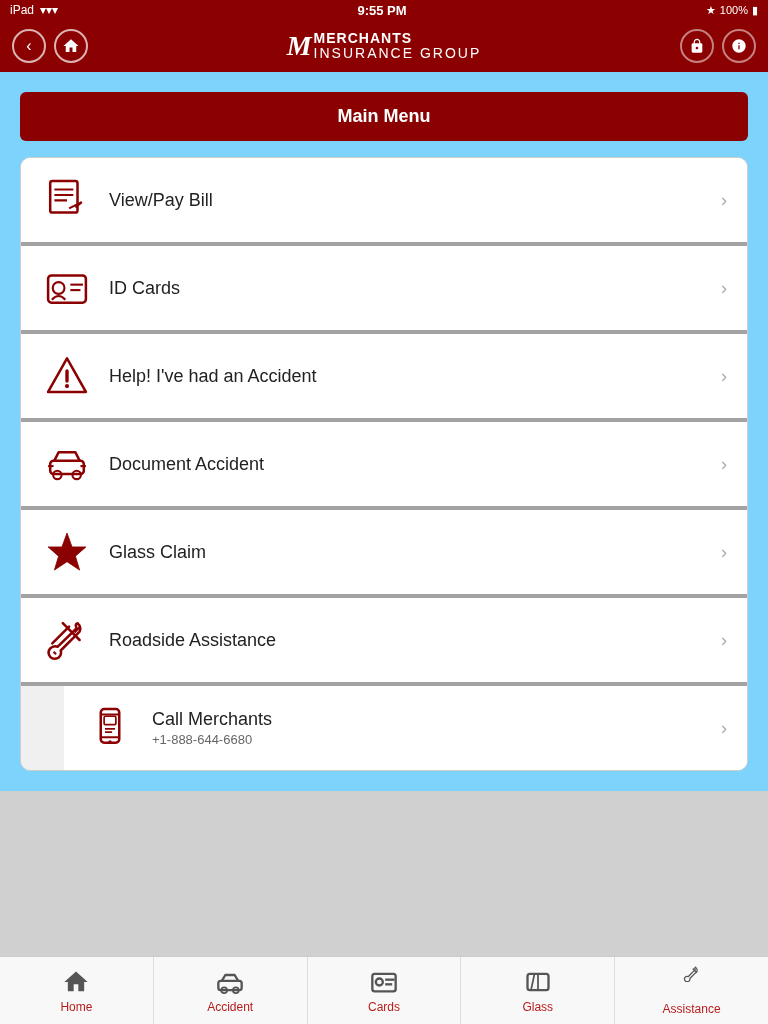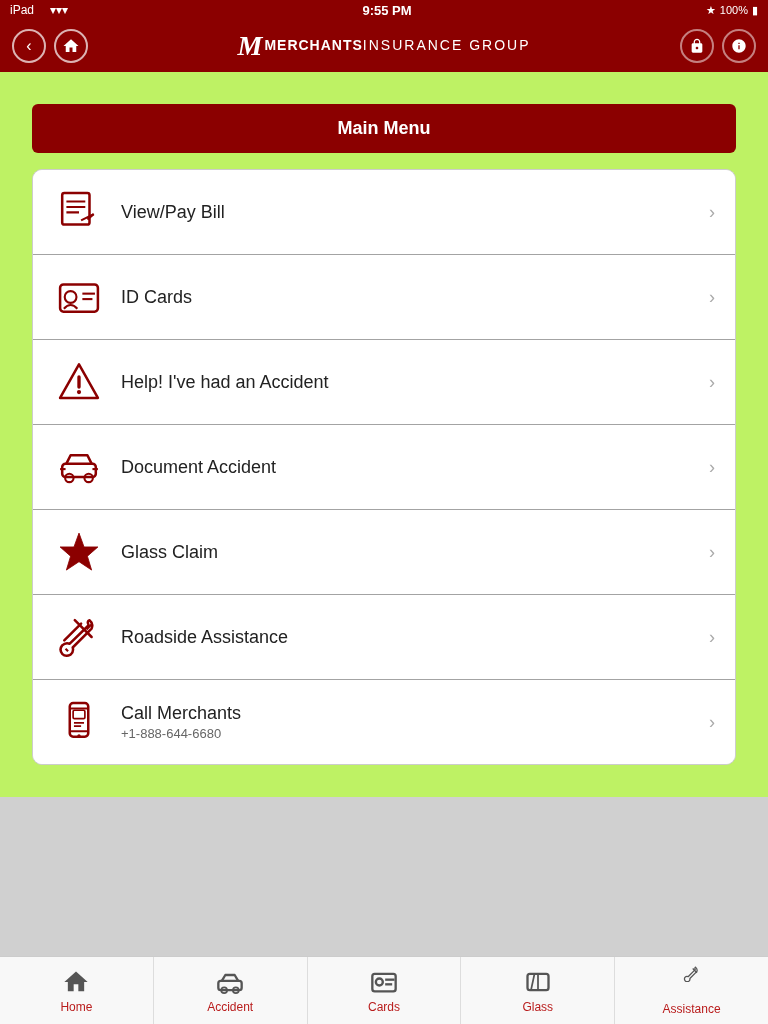--- a/index.html
+++ b/index.html
@@ -17,21 +17,21 @@
       width: 100%;
       height: 20px;
       background: #8b0000;
       display: flex;
       align-items: center;
       justify-content: space-between;
       padding: 0 10px;
       color: white;
       font-size: 12px;
     }
-    .status-left { display: flex; align-items: center; gap: 16px; }
+    .status-left { display: flex; align-items: center; gap: 6px; }
     .status-center { font-weight: 600; font-size: 13px; }
     .status-right { display: flex; align-items: center; gap: 4px; font-size: 11px; }
 
     
     .nav-bar {
       width: 100%;
       height: 52px;
       background: #8b0000;
       display: flex;
       align-items: center;
@@ -59,21 +59,21 @@
     }
     .nav-logo-m {
       color: white;
       font-size: 28px;
       font-family: 'Times New Roman', serif;
       font-style: italic;
       font-weight: bold;
     }
     .nav-logo-text {
       display: flex;
-      flex-direction: row;
+      flex-direction: column;
       line-height: 1.1;
     }
     .nav-logo-top { color: white; font-size: 14px; font-weight: bold; letter-spacing: 1px; }
     .nav-logo-bottom { color: white; font-size: 14px; letter-spacing: 2px; }
     .nav-right { display: flex; gap: 8px; align-items: center; }
     .nav-icon-btn {
       width: 34px;
       height: 34px;
       border-radius: 50%;
       border: 2px solid rgba(255,255,255,0.5);
@@ -82,22 +82,22 @@
       align-items: center;
       justify-content: center;
       color: white;
       font-size: 15px;
       cursor: pointer;
     }
 
     
     .main-content {
       width: 100%;
-      padding: 32px;
-      background: #bef264;
+      padding: 20px;
+      background: #7dd3fc;
     }
 
     
     .menu-title-bar {
       background: #8b0000;
       border-radius: 6px;
       padding: 14px 20px;
       margin-bottom: 16px;
     }
     .menu-title-bar-text {
@@ -113,26 +113,26 @@
       border-radius: 10px;
       overflow: hidden;
       border: 1px solid #ccc;
     }
 
     
     .menu-item {
       display: flex;
       align-items: center;
       padding: 16px 20px;
-      border-bottom: 1px solid #a3a3a3;
+      border-bottom: 4px solid #a3a3a3;
       cursor: pointer;
       background: white;
       transition: background 0.1s;
     }
-    .menu-item:last-child { border-bottom: none; }
+    .menu-item:last-child { border-bottom: none; margin-left: 43px; }
 
     .menu-item-icon {
       width: 52px;
       height: 52px;
       display: flex;
       align-items: center;
       justify-content: center;
       margin-right: 16px;
       flex-shrink: 0;
     }

